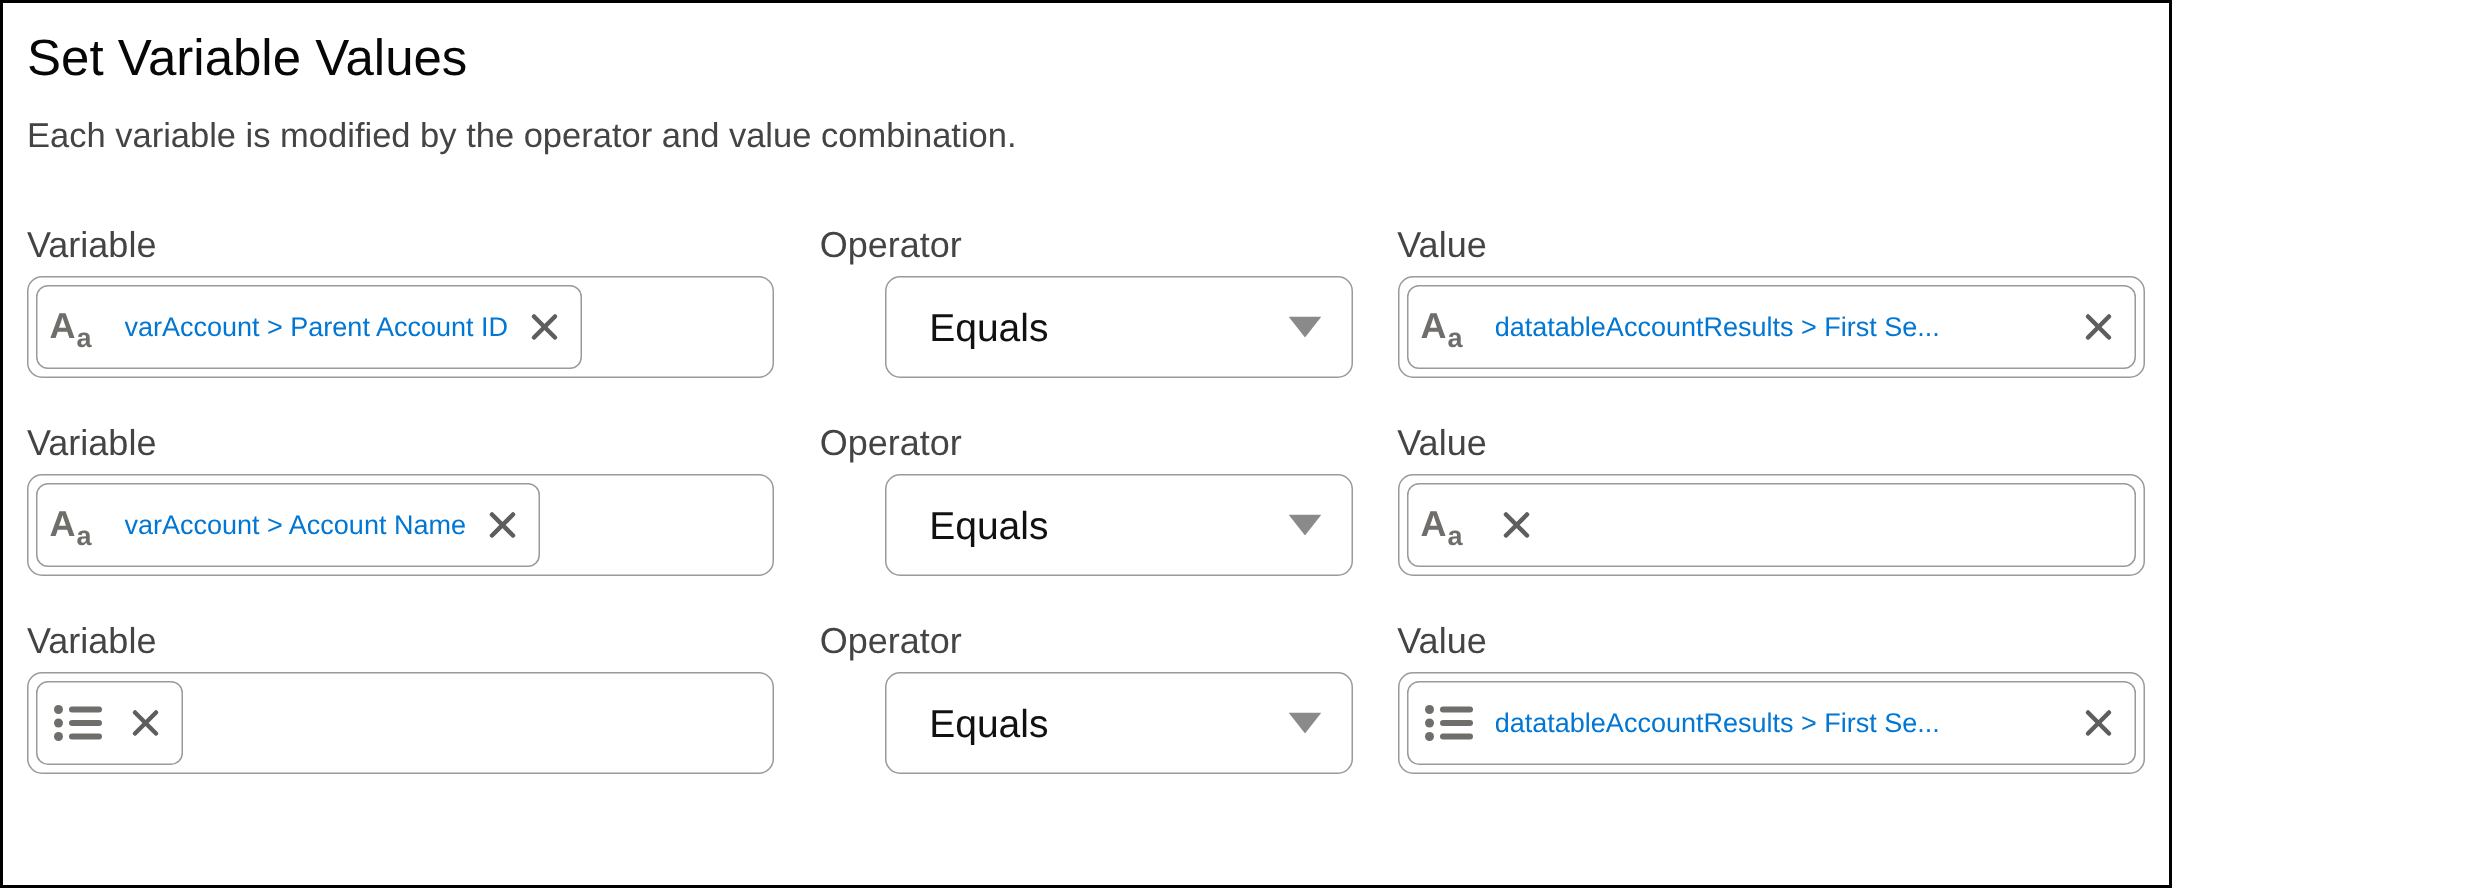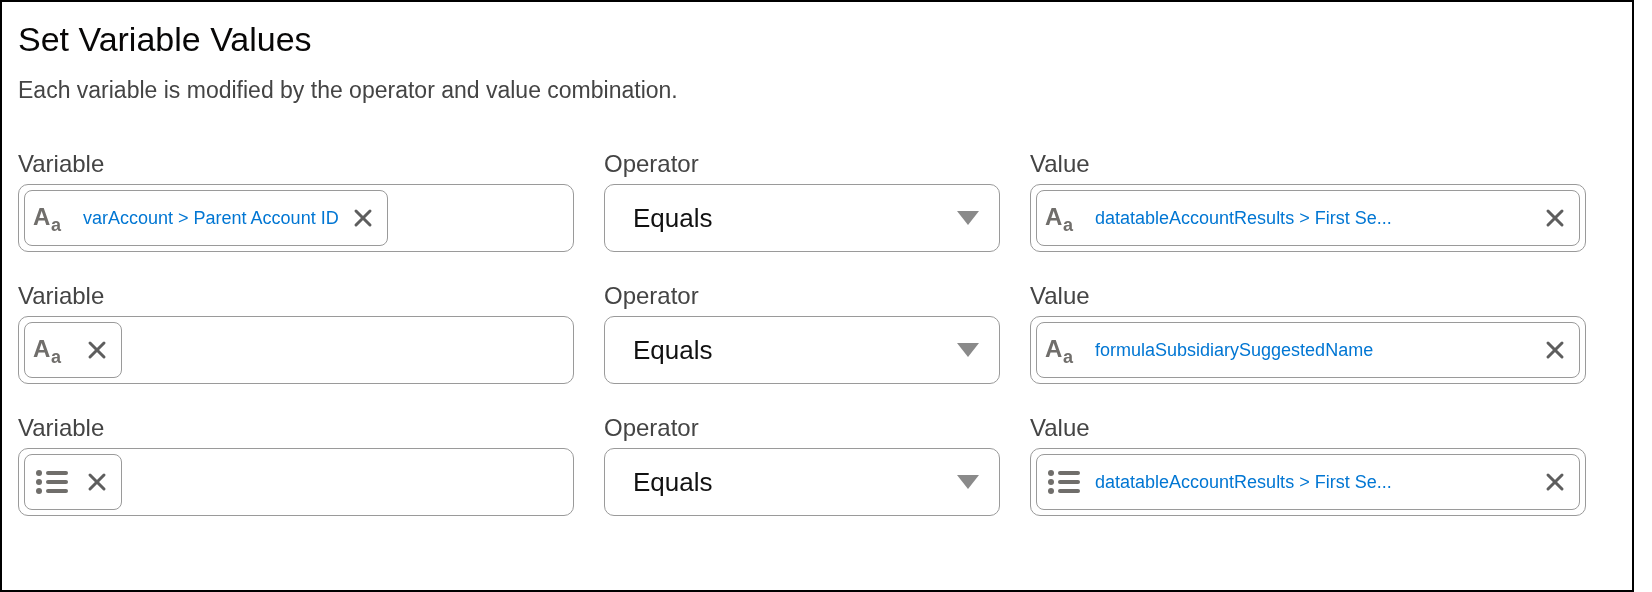--- a/index.html
+++ b/index.html
@@ -5,21 +5,21 @@
   * { box-sizing: border-box; }
   html, body {
     margin: 0;
     padding: 0;
     font-family: -apple-system, BlinkMacSystemFont, "Segoe UI", Arial, sans-serif;
     background: #fff;
     color: #111;
   }
   .panel {
     border: 2px solid #000;
-    width: 1634px;
+    width: 1448px;
     height: 592px;
     padding: 14px 16px;
   }
   .title {
     font-size: 34px;
     font-weight: 400;
     margin: 4px 0 18px 0;
     color: #080707;
   }
   .description {
@@ -92,20 +92,21 @@
   
   .select-field {
     border: 1px solid #9a9a9a;
     border-radius: 10px;
     background: #fff;
     height: 68px;
     display: flex;
     align-items: center;
     padding: 0 20px 0 28px;
     cursor: pointer;
+    margin-left: 44px;
   }
   .select-text {
     font-size: 26px;
     color: #111;
     flex: 1 1 auto;
   }
   .select-caret {
     flex: 0 0 auto;
     color: #777;
   }
@@ -178,20 +179,21 @@
     <div class="col-variable">
       <div class="field-label">Variable</div>
       <div class="pill-field">
         <div class="pill pill-partial">
           <span class="icon-box">
             <svg class="svg-icon" width="36" height="30" viewBox="0 0 36 30">
               <text x="0" y="22" font-size="24" font-weight="700" fill="#706e6b">A</text>
               <text x="18" y="28" font-size="18" font-weight="700" fill="#706e6b">a</text>
             </svg>
           </span>
+          <span class="pill-text">varAccount &gt; Account Name</span>
           <span class="close-btn">
             <svg class="svg-icon" width="20" height="20" viewBox="0 0 20 20">
               <line x1="3" y1="3" x2="17" y2="17" stroke="#5e5e5e" stroke-width="3" stroke-linecap="round"></line>
               <line x1="17" y1="3" x2="3" y2="17" stroke="#5e5e5e" stroke-width="3" stroke-linecap="round"></line>
             </svg>
           </span>
         </div>
       </div>
     </div>
     <div class="col-operator">
@@ -208,21 +210,20 @@
     <div class="col-value">
       <div class="field-label">Value</div>
       <div class="pill-field">
         <div class="pill pill-full">
           <span class="icon-box">
             <svg class="svg-icon" width="36" height="30" viewBox="0 0 36 30">
               <text x="0" y="22" font-size="24" font-weight="700" fill="#706e6b">A</text>
               <text x="18" y="28" font-size="18" font-weight="700" fill="#706e6b">a</text>
             </svg>
           </span>
-          <span class="pill-text">formulaSubsidiarySuggestedName</span>
           <span class="close-btn">
             <svg class="svg-icon" width="20" height="20" viewBox="0 0 20 20">
               <line x1="3" y1="3" x2="17" y2="17" stroke="#5e5e5e" stroke-width="3" stroke-linecap="round"></line>
               <line x1="17" y1="3" x2="3" y2="17" stroke="#5e5e5e" stroke-width="3" stroke-linecap="round"></line>
             </svg>
           </span>
         </div>
       </div>
     </div>
   </div>

